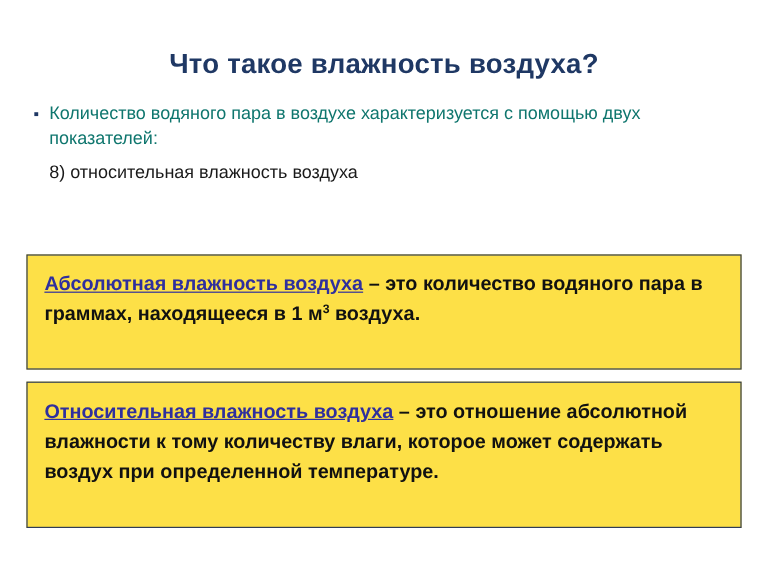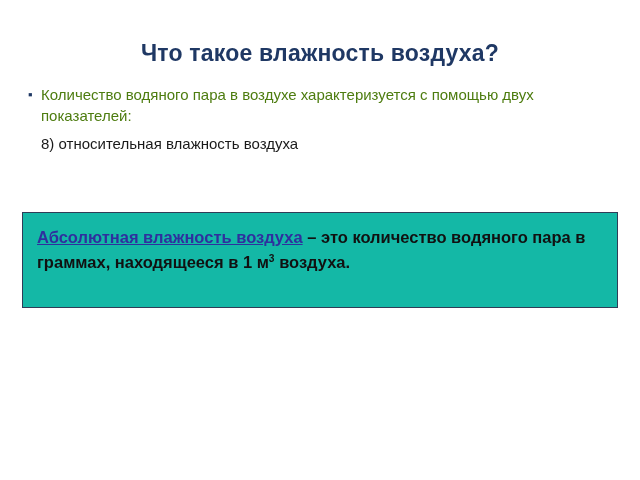--- a/index.html
+++ b/index.html
@@ -47,36 +47,36 @@
     flex: 0 0 13px;
     color: #1F3864;
     font-size: 13px;
     line-height: 20px;
     padding-top: 1px;
   }
   .bullet-text {
     flex: 1;
     font-size: 15px;
     line-height: 21px;
-    color: #4d7c0f;
+    color: #0f766e;
   }
   .plain-row {
     margin-bottom: 7px;
     padding-left: 13px;
   }
   .plain-row .bullet-text {
     font-size: 15px;
     line-height: 21px;
     color: #1A1A1A;
   }
   .box {
     position: absolute;
     box-sizing: border-box;
     border: 1px solid #2F3C57;
-    background: #14b8a6;
+    background: #fde047;
     padding: 12px 14px 10px 14px;
   }
   .box1 {
     left: 22px;
     top: 212px;
     width: 596px;
     height: 96px;
   }
   .box2 {
     left: 22px;
@@ -133,16 +133,21 @@
     </div>
 
   </div>
 
   <div class="box box1">
     <div class="box-text">
       <span class="term">Абсолютная влажность воздуха</span><span> </span><span class="dash">–</span><span> </span><span>это количество водяного пара в граммах, находящееся в 1 м</span><sup>3</sup><span> воздуха.</span>
     </div>
   </div>
 
+  <div class="box box2">
+    <div class="box-text">
+      <span class="term">Относительная влажность воздуха</span><span> </span><span class="dash">–</span><span> </span><span>это отношение абсолютной влажности к тому количеству влаги, которое может содержать воздух при определенной температуре.</span>
+    </div>
+  </div>
 
   <div class="bottom-strip"></div>
 
 </div>
 
 </body></html>

